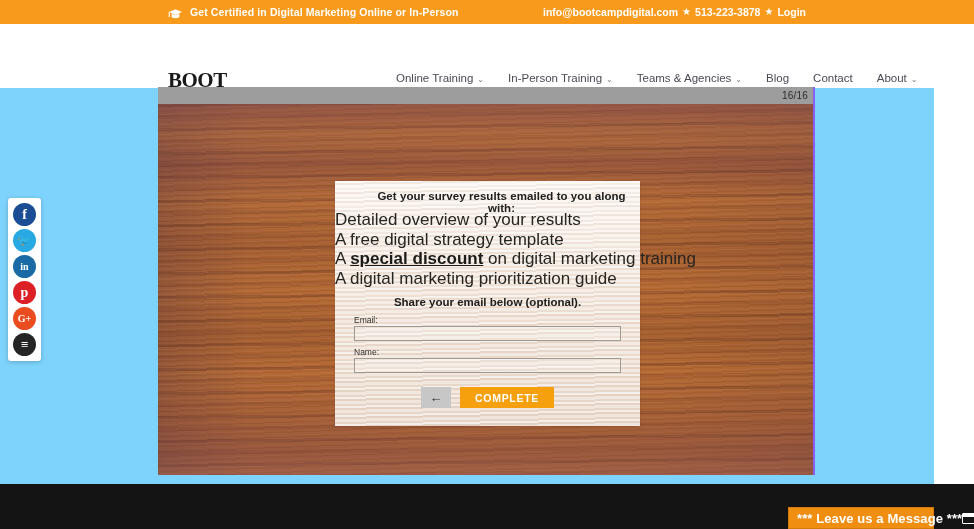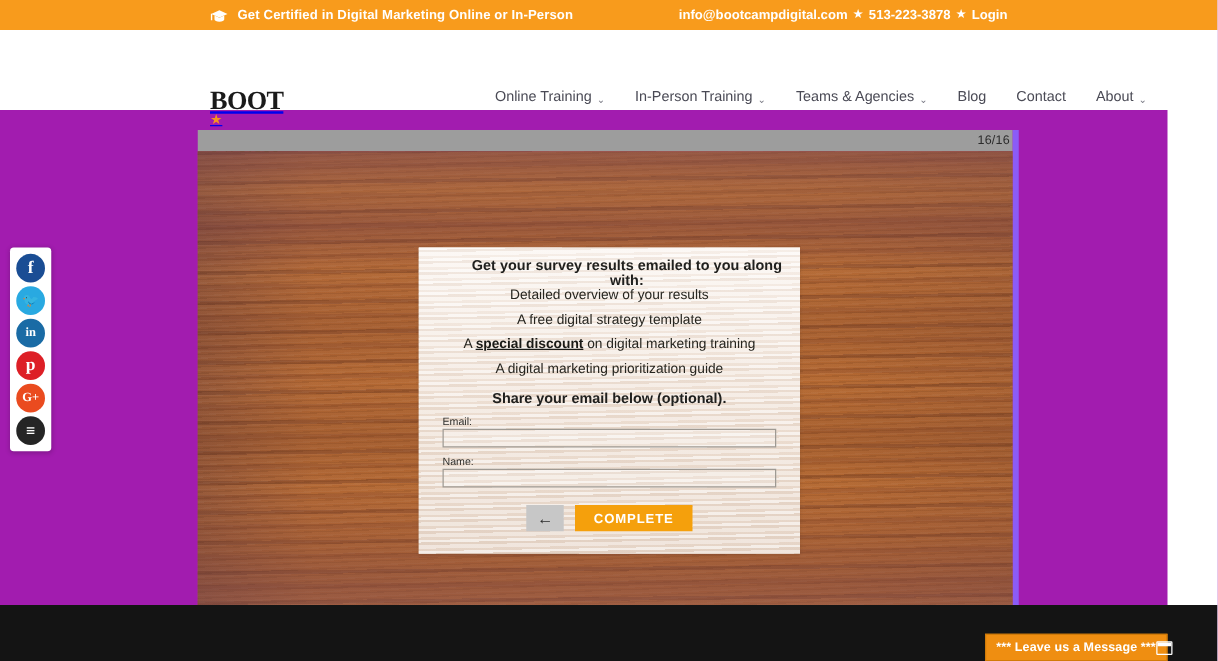--- a/index.html
+++ b/index.html
@@ -4,21 +4,21 @@
 <title>Boot Camp Digital Survey</title>
 <style>
   * { box-sizing: border-box; }
   html, body {
     margin: 0; padding: 0;
     width: 974px; height: 529px;
     overflow: hidden;
     background: #ffffff;
     font-family: "Liberation Sans", sans-serif;
   }
-  #page { position: relative; width: 934px; height: 529px; background: #a21caf; text-decoration: underline; }
+  #page { position: relative; width: 934px; height: 529px; background: #7dd3fc; text-decoration: underline; }
 
   
   .topbar {
     position: absolute; left: 0; top: 0; width: 974px; height: 24px;
     background: #f89b1c;
     color: #ffffff;
   }
   .topbar-left {
     position: absolute; left: 168px; top: 0; height: 24px;
     display: flex; align-items: center; gap: 7px;
@@ -80,24 +80,24 @@
   .social-btn {
     width: 23px; height: 23px; border-radius: 50%;
     display: flex; align-items: center; justify-content: center;
     color: #fff; cursor: pointer;
     font-family: "Liberation Serif", serif;
     font-weight: bold;
   }
 
   
   .survey-frame {
-    position: absolute; left: 158px; top: 104px;
+    position: absolute; left: 158px; top: 87px;
     width: 657px; height: 388px;
     overflow: hidden;
-    border-right: 5px solid #8b5cf6;
+    border-right: 2px solid #8b5cf6;
   }
   .survey-topbar {
     position: absolute; left: 0; top: 0; width: 657px; height: 17px;
     background: #9d9d9d;
     display: flex; align-items: center; justify-content: flex-end;
     padding-right: 7px;
   }
   .progress-count {
     font-size: 10px; color: #2b2b2b; font-weight: normal; letter-spacing: 0.2px;
   }
@@ -167,22 +167,22 @@
     position: absolute; left: 0; top: 9px; width: 305px;
     text-align: center;
     font-size: 11.5px; font-weight: bold; color: #20201e;
     letter-spacing: 0.05px;
     padding-left: 28px;
   }
   .benefit-list {
     position: absolute; left: 0; top: 29px; width: 305px;
   }
   .benefit-item {
-    text-align: center;
-    font-size: 11px; color: #26251f;
+    text-align: left;
+    font-size: 17px; color: #26251f;
     line-height: 19.5px;
     white-space: nowrap;
   }
   .benefit-item .hl {
     font-weight: bold; text-decoration: underline; color: #1a1a16;
   }
   .share-heading {
     position: absolute; left: 0; top: 115px; width: 305px;
     text-align: center;
     font-size: 11.5px; font-weight: bold; color: #20201e;
@@ -237,21 +237,21 @@
     position: absolute; right: 0px; bottom: 0px;
     width: 146px; height: 22px;
     background: #ef8e11;
     border: 1px solid #d17b08;
     display: flex; align-items: center; justify-content: space-between;
     padding: 0 5px 0 8px;
     cursor: pointer;
     z-index: 60;
   }
   .chat-label {
-    font-size: 10px; font-weight: bold; color: #ffffff;
+    font-size: 13px; font-weight: bold; color: #ffffff;
     white-space: nowrap; letter-spacing: 0.1px;
   }
   .chat-icon {
     width: 13px; height: 11px;
     border: 1.5px solid #ffffff; border-radius: 1px;
     position: relative; flex: 0 0 auto;
   }
   .chat-icon::after {
     content: ""; position: absolute; left: 0; top: 0; right: 0; height: 3px;
     background: #ffffff;

